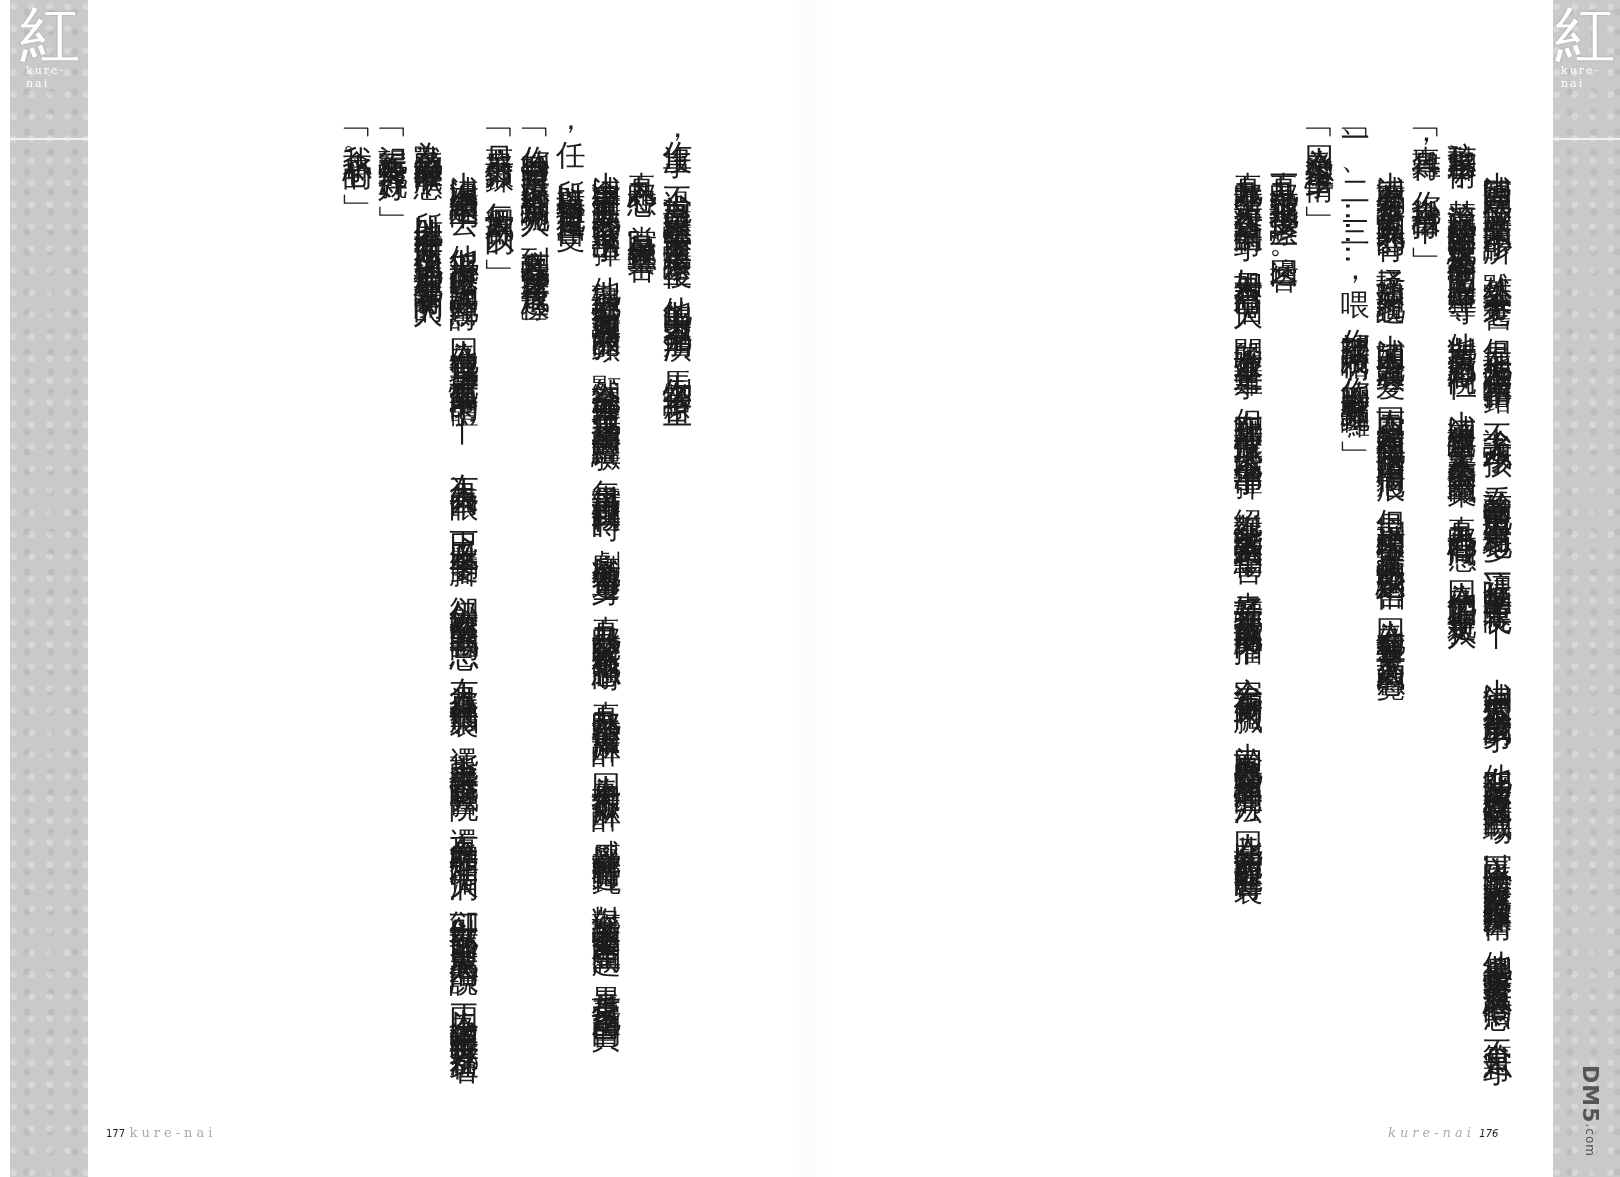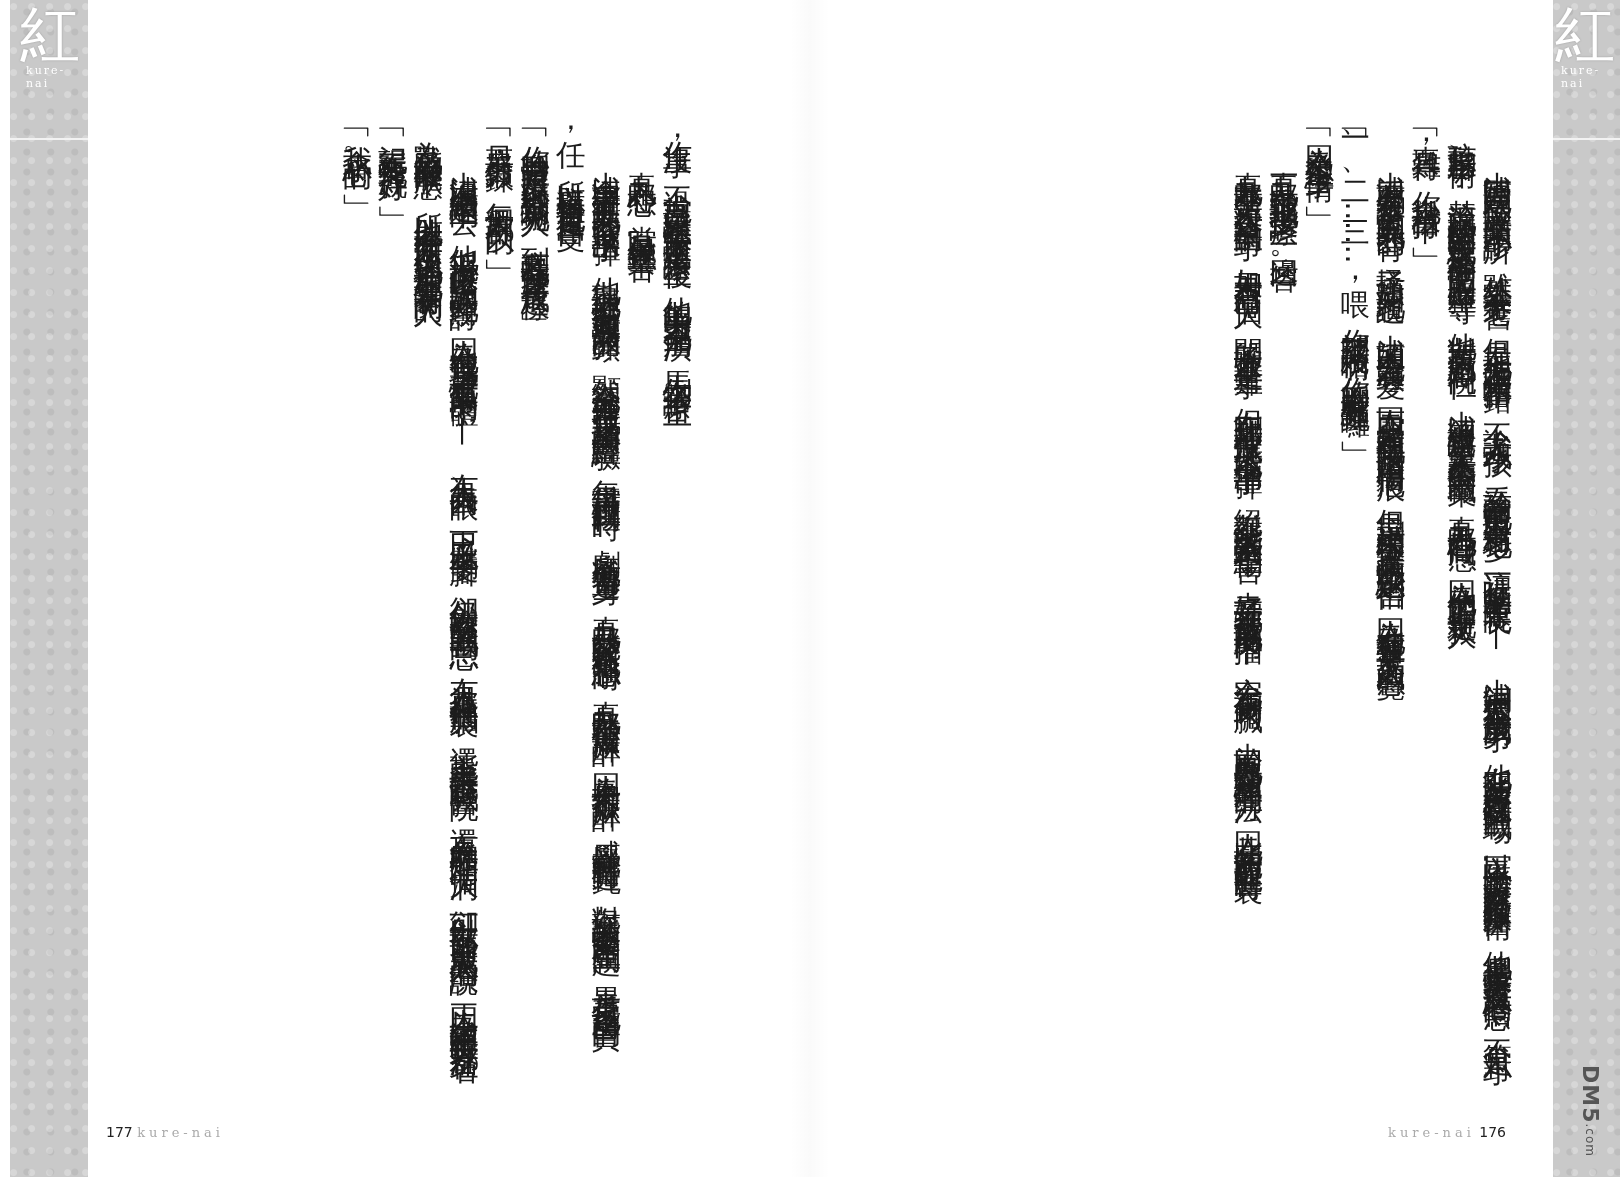--- a/index.html
+++ b/index.html
@@ -52,24 +52,24 @@
     color: #1c1c1c;
   }
   .page-right { left: 935px; width: 580px; }
   .page-left { left: 150px; width: 545px; }
   .page p { margin: 0; padding: 0; text-indent: 1em; }
   .page p.dialog { text-indent: 0; }
   .folio {
     position: absolute; top: 1124px;
     font-size: 14px; color: #222;
   }
-  .folio .num { font-family: "DejaVu Sans", sans-serif; font-size: 14px; }
+  .folio .num { font-family: "DejaVu Sans", sans-serif; font-size: 10px; }
   .folio .run { font-family: "DejaVu Serif", serif; font-size: 13px; letter-spacing: 4px; color: #aaa; }
   .folio-left { left: 106px; }
-  .folio-right { left: 1388px; }
+  .folio-right { left: 1388px; font-style: italic; }
   .gutter-shadow {
     position: absolute; top: 0; left: 790px; width: 40px; height: 1177px;
     background: linear-gradient(to right, rgba(0,0,0,0), rgba(0,0,0,0.02), rgba(0,0,0,0));
   }
 </style>
 </head>
 <body>
 
 <div class="spread">
 

